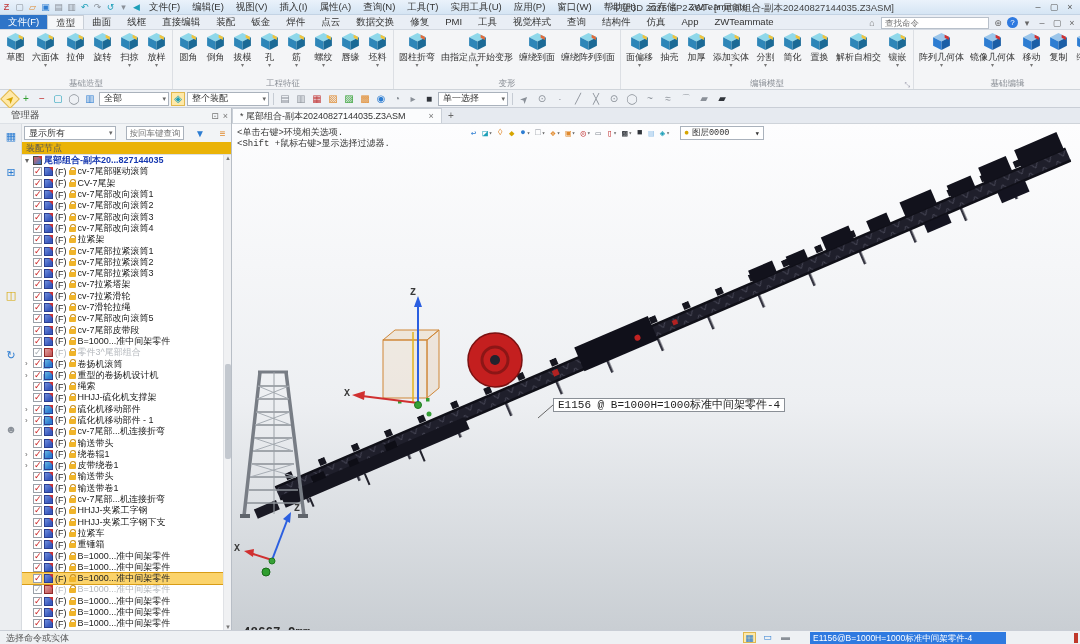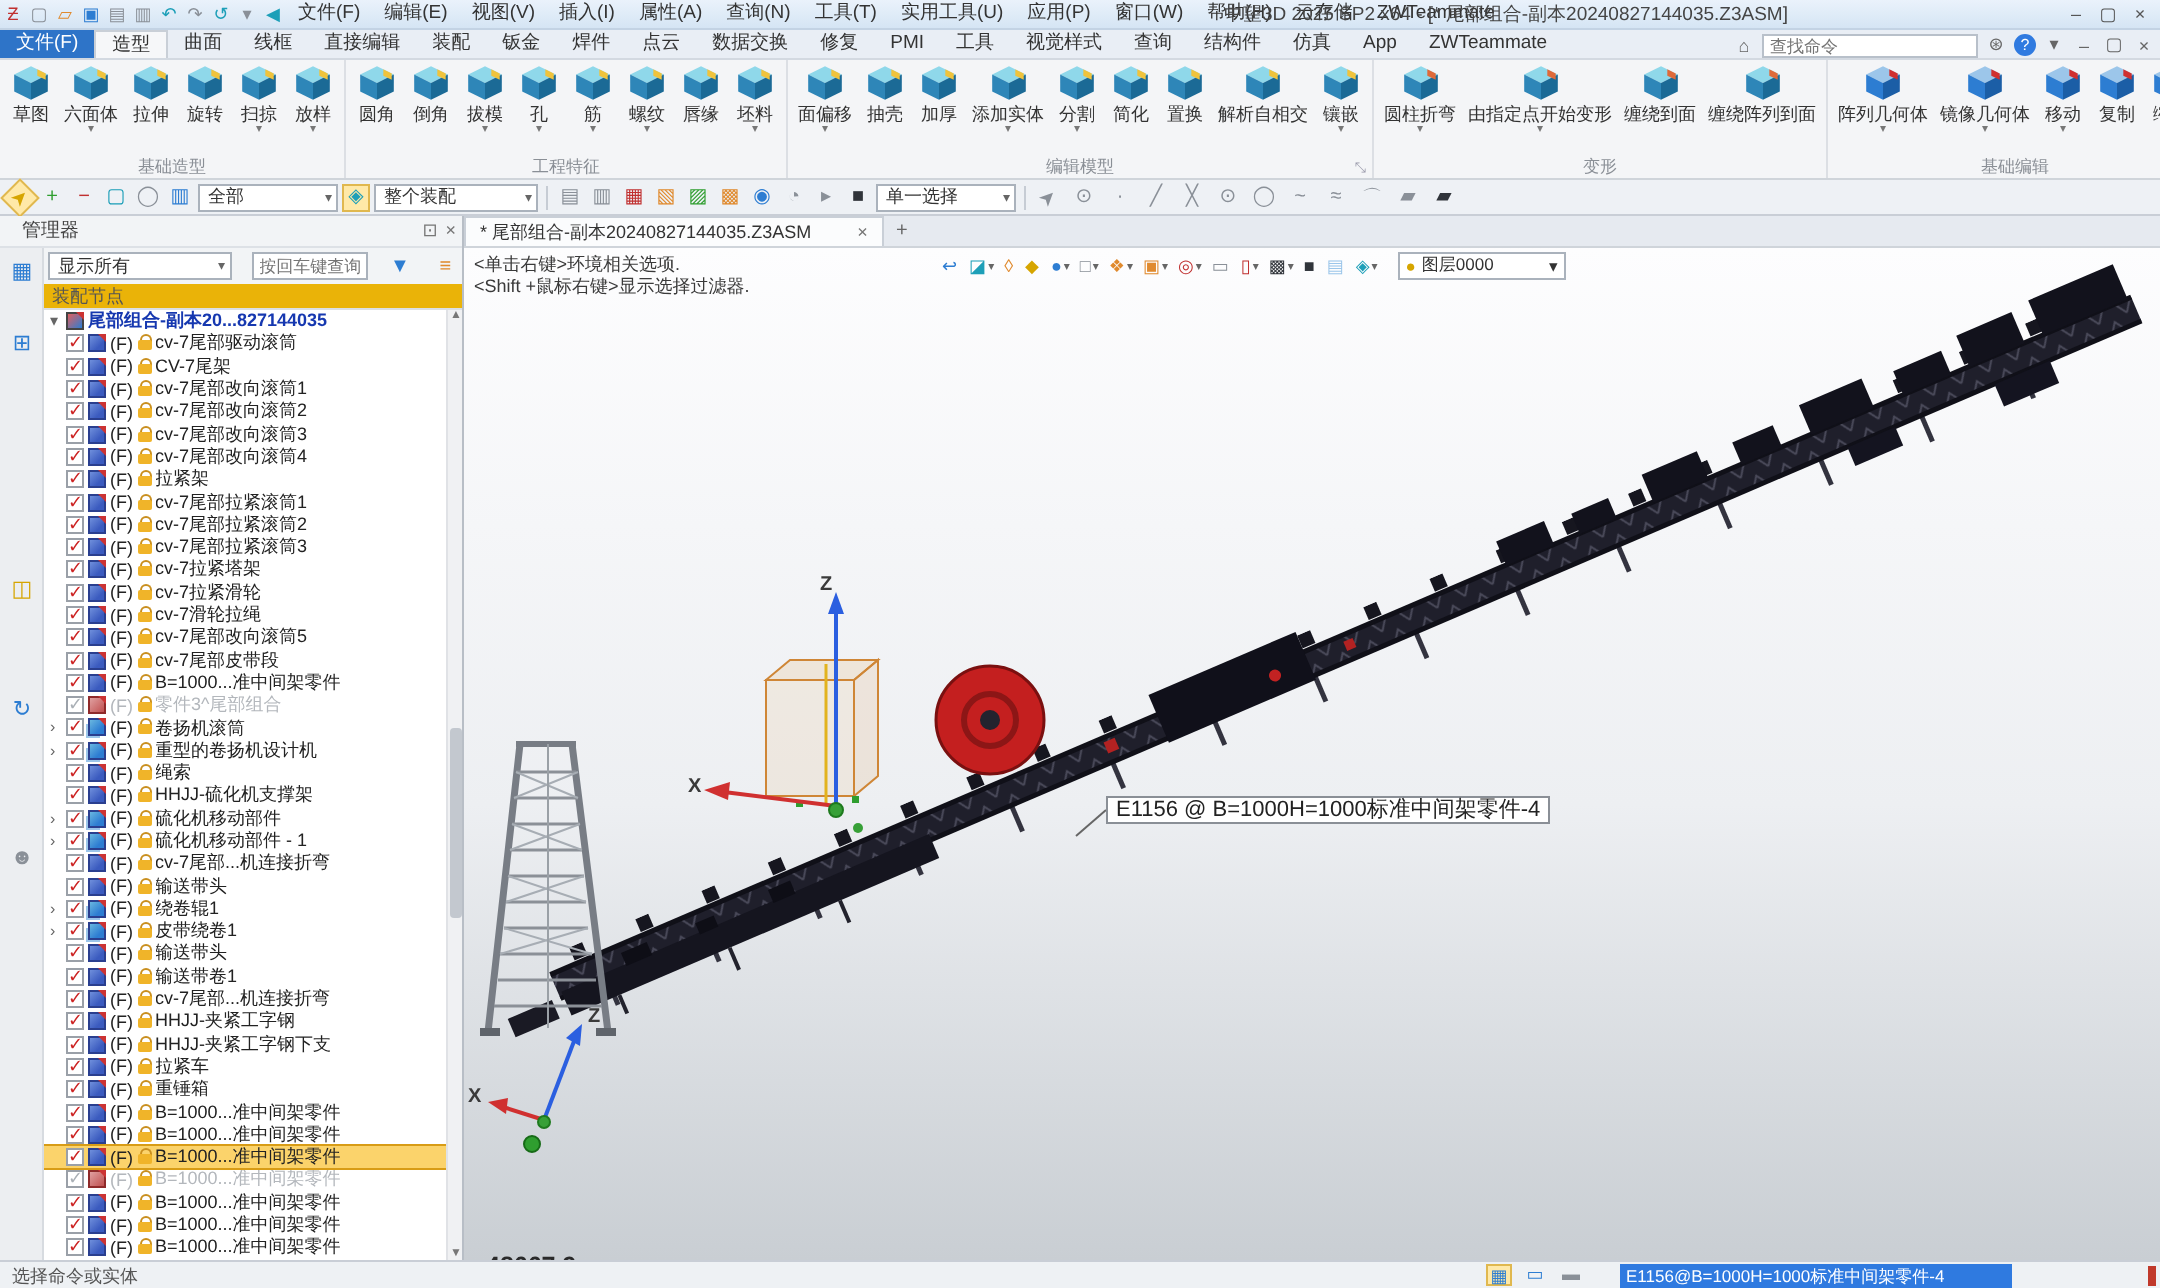--- a/index.html
+++ b/index.html
@@ -96,21 +96,21 @@
   .sb-thumb { position:absolute; left:1px; width:6px; top:44%; height:20%; background:#c3c8cf; border-radius:2px; }
 
   
   .vp { position:absolute; left:232px; top:108px; width:848px; height:522px; }
   .doctabs { height:16px; background:#e6eaf0; border-bottom:1px solid #cfd4da; display:flex; align-items:stretch; }
   .dtab { background:#fbfcfd; border:1px solid #c9cfd7; border-bottom:none; padding:0 7px;
     display:flex; align-items:center; gap:23px; font-size:9px; color:#333; white-space:nowrap; }
   .dtab-close { color:#777; font-size:9px; }
   .newtab { width:18px; text-align:center; font-size:10px; color:#666; line-height:15px; }
   .canvas { position:absolute; left:0; top:16px; right:0; bottom:0;
-    background:linear-gradient(#fdfdfe 0%,#edeff2 55%,#c9ced3 100%); overflow:hidden; }
+    background:linear-gradient(#fdfdfe 0%,#edeff2 55%,#c9ced3 100%); overflow:hidden;font-family:Liberation Mono, monospace; }
   .scene { position:absolute; left:0; top:0; }
   .hint { position:absolute; left:5px; font-size:9px; color:#3a3a3a; white-space:nowrap; }
   .vptb { position:absolute; left:238px; top:2px; display:flex; align-items:center; gap:1px; }
   .vicon { display:flex; align-items:center; height:13px; padding:0 1px; font-size:9px; }
   .vicon .caret { font-size:6px; color:#666; margin-left:1px; }
   .layer-combo { margin-left:8px; width:84px; height:14px; border:1px solid #aab2bc; background:#fff;
     display:flex; align-items:center; font-size:8.5px; padding:0 3px; gap:3px; color:#333; }
   .callout { position:absolute; left:321px; top:274px; height:14px; background:#fff;
     border:1px solid #8a8f96; font-size:11px; color:#222; line-height:12px; padding:0 4px; white-space:nowrap; }
   .dim-readout { position:absolute; left:11px; top:502px; font-size:12.5px; font-weight:bold; color:#2a2a2a; }
@@ -355,153 +355,153 @@
     <div class="rgroup-label">工程特征</div>
   </div>
   <div class="rgroup">
     <div class="rbtns">
 
       <div class="rbtn">
         <svg viewBox="0 0 20 20">
             <polygon points="10,2 18,6 10,10 2,6" fill="#8fd8ea"></polygon>
             <polygon points="2,6 10,10 10,18 2,14" fill="#2e86b8"></polygon>
             <polygon points="10,10 18,6 18,14 10,18" fill="#1b6a96"></polygon>
-            <polygon points="13,3.5 17,5.5 17,8.5 13,6.5" fill="#f0c33c"></polygon>
-          </svg>
-        <span class="rbtn-label">面偏移</span>
-        <span class="rbtn-arrow">▾</span>
-      </div>
-      <div class="rbtn">
-        <svg viewBox="0 0 20 20">
-            <polygon points="10,2 18,6 10,10 2,6" fill="#8fd8ea"></polygon>
-            <polygon points="2,6 10,10 10,18 2,14" fill="#2e86b8"></polygon>
-            <polygon points="10,10 18,6 18,14 10,18" fill="#1b6a96"></polygon>
-            <polygon points="13,3.5 17,5.5 17,8.5 13,6.5" fill="#f0c33c"></polygon>
-          </svg>
-        <span class="rbtn-label">抽壳</span>
-        <span class="rbtn-arrow"></span>
-      </div>
-      <div class="rbtn">
-        <svg viewBox="0 0 20 20">
-            <polygon points="10,2 18,6 10,10 2,6" fill="#8fd8ea"></polygon>
-            <polygon points="2,6 10,10 10,18 2,14" fill="#2e86b8"></polygon>
-            <polygon points="10,10 18,6 18,14 10,18" fill="#1b6a96"></polygon>
-            <polygon points="13,3.5 17,5.5 17,8.5 13,6.5" fill="#f0c33c"></polygon>
-          </svg>
-        <span class="rbtn-label">加厚</span>
-        <span class="rbtn-arrow"></span>
-      </div>
-      <div class="rbtn">
-        <svg viewBox="0 0 20 20">
-            <polygon points="10,2 18,6 10,10 2,6" fill="#8fd8ea"></polygon>
-            <polygon points="2,6 10,10 10,18 2,14" fill="#2e86b8"></polygon>
-            <polygon points="10,10 18,6 18,14 10,18" fill="#1b6a96"></polygon>
-            <polygon points="13,3.5 17,5.5 17,8.5 13,6.5" fill="#f0c33c"></polygon>
-          </svg>
-        <span class="rbtn-label">添加实体</span>
-        <span class="rbtn-arrow">▾</span>
-      </div>
-      <div class="rbtn">
-        <svg viewBox="0 0 20 20">
-            <polygon points="10,2 18,6 10,10 2,6" fill="#8fd8ea"></polygon>
-            <polygon points="2,6 10,10 10,18 2,14" fill="#2e86b8"></polygon>
-            <polygon points="10,10 18,6 18,14 10,18" fill="#1b6a96"></polygon>
-            <polygon points="13,3.5 17,5.5 17,8.5 13,6.5" fill="#f0c33c"></polygon>
-          </svg>
-        <span class="rbtn-label">分割</span>
-        <span class="rbtn-arrow">▾</span>
-      </div>
-      <div class="rbtn">
-        <svg viewBox="0 0 20 20">
-            <polygon points="10,2 18,6 10,10 2,6" fill="#8fd8ea"></polygon>
-            <polygon points="2,6 10,10 10,18 2,14" fill="#2e86b8"></polygon>
-            <polygon points="10,10 18,6 18,14 10,18" fill="#1b6a96"></polygon>
-            <polygon points="13,3.5 17,5.5 17,8.5 13,6.5" fill="#f0c33c"></polygon>
-          </svg>
-        <span class="rbtn-label">简化</span>
-        <span class="rbtn-arrow"></span>
-      </div>
-      <div class="rbtn">
-        <svg viewBox="0 0 20 20">
-            <polygon points="10,2 18,6 10,10 2,6" fill="#8fd8ea"></polygon>
-            <polygon points="2,6 10,10 10,18 2,14" fill="#2e86b8"></polygon>
-            <polygon points="10,10 18,6 18,14 10,18" fill="#1b6a96"></polygon>
-            <polygon points="13,3.5 17,5.5 17,8.5 13,6.5" fill="#f0c33c"></polygon>
-          </svg>
-        <span class="rbtn-label">置换</span>
-        <span class="rbtn-arrow"></span>
-      </div>
-      <div class="rbtn">
-        <svg viewBox="0 0 20 20">
-            <polygon points="10,2 18,6 10,10 2,6" fill="#8fd8ea"></polygon>
-            <polygon points="2,6 10,10 10,18 2,14" fill="#2e86b8"></polygon>
-            <polygon points="10,10 18,6 18,14 10,18" fill="#1b6a96"></polygon>
-            <polygon points="13,3.5 17,5.5 17,8.5 13,6.5" fill="#f0c33c"></polygon>
-          </svg>
-        <span class="rbtn-label">解析自相交</span>
-        <span class="rbtn-arrow"></span>
-      </div>
-      <div class="rbtn">
-        <svg viewBox="0 0 20 20">
-            <polygon points="10,2 18,6 10,10 2,6" fill="#8fd8ea"></polygon>
-            <polygon points="2,6 10,10 10,18 2,14" fill="#2e86b8"></polygon>
-            <polygon points="10,10 18,6 18,14 10,18" fill="#1b6a96"></polygon>
-            <polygon points="13,3.5 17,5.5 17,8.5 13,6.5" fill="#f0c33c"></polygon>
-          </svg>
-        <span class="rbtn-label">镶嵌</span>
-        <span class="rbtn-arrow">▾</span>
-      </div>
-      </div>
-    <div class="rgroup-label"><span>编辑模型</span><span class="launcher">⤡</span></div>
+            <polygon points="13,3.5 17,5.5 17,8.5 13,6.5" fill="#e06a3a"></polygon>
+          </svg>
+        <span class="rbtn-label">圆柱折弯</span>
+        <span class="rbtn-arrow">▾</span>
+      </div>
+      <div class="rbtn">
+        <svg viewBox="0 0 20 20">
+            <polygon points="10,2 18,6 10,10 2,6" fill="#8fd8ea"></polygon>
+            <polygon points="2,6 10,10 10,18 2,14" fill="#2e86b8"></polygon>
+            <polygon points="10,10 18,6 18,14 10,18" fill="#1b6a96"></polygon>
+            <polygon points="13,3.5 17,5.5 17,8.5 13,6.5" fill="#e06a3a"></polygon>
+          </svg>
+        <span class="rbtn-label">由指定点开始变形</span>
+        <span class="rbtn-arrow">▾</span>
+      </div>
+      <div class="rbtn">
+        <svg viewBox="0 0 20 20">
+            <polygon points="10,2 18,6 10,10 2,6" fill="#8fd8ea"></polygon>
+            <polygon points="2,6 10,10 10,18 2,14" fill="#2e86b8"></polygon>
+            <polygon points="10,10 18,6 18,14 10,18" fill="#1b6a96"></polygon>
+            <polygon points="13,3.5 17,5.5 17,8.5 13,6.5" fill="#e06a3a"></polygon>
+          </svg>
+        <span class="rbtn-label">缠绕到面</span>
+        <span class="rbtn-arrow"></span>
+      </div>
+      <div class="rbtn">
+        <svg viewBox="0 0 20 20">
+            <polygon points="10,2 18,6 10,10 2,6" fill="#8fd8ea"></polygon>
+            <polygon points="2,6 10,10 10,18 2,14" fill="#2e86b8"></polygon>
+            <polygon points="10,10 18,6 18,14 10,18" fill="#1b6a96"></polygon>
+            <polygon points="13,3.5 17,5.5 17,8.5 13,6.5" fill="#e06a3a"></polygon>
+          </svg>
+        <span class="rbtn-label">缠绕阵列到面</span>
+        <span class="rbtn-arrow"></span>
+      </div>
+      </div>
+    <div class="rgroup-label">变形</div>
   </div>
   <div class="rgroup">
     <div class="rbtns">
 
       <div class="rbtn">
         <svg viewBox="0 0 20 20">
             <polygon points="10,2 18,6 10,10 2,6" fill="#8fd8ea"></polygon>
             <polygon points="2,6 10,10 10,18 2,14" fill="#2e86b8"></polygon>
             <polygon points="10,10 18,6 18,14 10,18" fill="#1b6a96"></polygon>
-            <polygon points="13,3.5 17,5.5 17,8.5 13,6.5" fill="#e06a3a"></polygon>
-          </svg>
-        <span class="rbtn-label">圆柱折弯</span>
-        <span class="rbtn-arrow">▾</span>
-      </div>
-      <div class="rbtn">
-        <svg viewBox="0 0 20 20">
-            <polygon points="10,2 18,6 10,10 2,6" fill="#8fd8ea"></polygon>
-            <polygon points="2,6 10,10 10,18 2,14" fill="#2e86b8"></polygon>
-            <polygon points="10,10 18,6 18,14 10,18" fill="#1b6a96"></polygon>
-            <polygon points="13,3.5 17,5.5 17,8.5 13,6.5" fill="#e06a3a"></polygon>
-          </svg>
-        <span class="rbtn-label">由指定点开始变形</span>
-        <span class="rbtn-arrow">▾</span>
-      </div>
-      <div class="rbtn">
-        <svg viewBox="0 0 20 20">
-            <polygon points="10,2 18,6 10,10 2,6" fill="#8fd8ea"></polygon>
-            <polygon points="2,6 10,10 10,18 2,14" fill="#2e86b8"></polygon>
-            <polygon points="10,10 18,6 18,14 10,18" fill="#1b6a96"></polygon>
-            <polygon points="13,3.5 17,5.5 17,8.5 13,6.5" fill="#e06a3a"></polygon>
-          </svg>
-        <span class="rbtn-label">缠绕到面</span>
-        <span class="rbtn-arrow"></span>
-      </div>
-      <div class="rbtn">
-        <svg viewBox="0 0 20 20">
-            <polygon points="10,2 18,6 10,10 2,6" fill="#8fd8ea"></polygon>
-            <polygon points="2,6 10,10 10,18 2,14" fill="#2e86b8"></polygon>
-            <polygon points="10,10 18,6 18,14 10,18" fill="#1b6a96"></polygon>
-            <polygon points="13,3.5 17,5.5 17,8.5 13,6.5" fill="#e06a3a"></polygon>
-          </svg>
-        <span class="rbtn-label">缠绕阵列到面</span>
-        <span class="rbtn-arrow"></span>
-      </div>
-      </div>
-    <div class="rgroup-label">变形</div>
+            <polygon points="13,3.5 17,5.5 17,8.5 13,6.5" fill="#f0c33c"></polygon>
+          </svg>
+        <span class="rbtn-label">面偏移</span>
+        <span class="rbtn-arrow">▾</span>
+      </div>
+      <div class="rbtn">
+        <svg viewBox="0 0 20 20">
+            <polygon points="10,2 18,6 10,10 2,6" fill="#8fd8ea"></polygon>
+            <polygon points="2,6 10,10 10,18 2,14" fill="#2e86b8"></polygon>
+            <polygon points="10,10 18,6 18,14 10,18" fill="#1b6a96"></polygon>
+            <polygon points="13,3.5 17,5.5 17,8.5 13,6.5" fill="#f0c33c"></polygon>
+          </svg>
+        <span class="rbtn-label">抽壳</span>
+        <span class="rbtn-arrow"></span>
+      </div>
+      <div class="rbtn">
+        <svg viewBox="0 0 20 20">
+            <polygon points="10,2 18,6 10,10 2,6" fill="#8fd8ea"></polygon>
+            <polygon points="2,6 10,10 10,18 2,14" fill="#2e86b8"></polygon>
+            <polygon points="10,10 18,6 18,14 10,18" fill="#1b6a96"></polygon>
+            <polygon points="13,3.5 17,5.5 17,8.5 13,6.5" fill="#f0c33c"></polygon>
+          </svg>
+        <span class="rbtn-label">加厚</span>
+        <span class="rbtn-arrow"></span>
+      </div>
+      <div class="rbtn">
+        <svg viewBox="0 0 20 20">
+            <polygon points="10,2 18,6 10,10 2,6" fill="#8fd8ea"></polygon>
+            <polygon points="2,6 10,10 10,18 2,14" fill="#2e86b8"></polygon>
+            <polygon points="10,10 18,6 18,14 10,18" fill="#1b6a96"></polygon>
+            <polygon points="13,3.5 17,5.5 17,8.5 13,6.5" fill="#f0c33c"></polygon>
+          </svg>
+        <span class="rbtn-label">添加实体</span>
+        <span class="rbtn-arrow">▾</span>
+      </div>
+      <div class="rbtn">
+        <svg viewBox="0 0 20 20">
+            <polygon points="10,2 18,6 10,10 2,6" fill="#8fd8ea"></polygon>
+            <polygon points="2,6 10,10 10,18 2,14" fill="#2e86b8"></polygon>
+            <polygon points="10,10 18,6 18,14 10,18" fill="#1b6a96"></polygon>
+            <polygon points="13,3.5 17,5.5 17,8.5 13,6.5" fill="#f0c33c"></polygon>
+          </svg>
+        <span class="rbtn-label">分割</span>
+        <span class="rbtn-arrow">▾</span>
+      </div>
+      <div class="rbtn">
+        <svg viewBox="0 0 20 20">
+            <polygon points="10,2 18,6 10,10 2,6" fill="#8fd8ea"></polygon>
+            <polygon points="2,6 10,10 10,18 2,14" fill="#2e86b8"></polygon>
+            <polygon points="10,10 18,6 18,14 10,18" fill="#1b6a96"></polygon>
+            <polygon points="13,3.5 17,5.5 17,8.5 13,6.5" fill="#f0c33c"></polygon>
+          </svg>
+        <span class="rbtn-label">简化</span>
+        <span class="rbtn-arrow"></span>
+      </div>
+      <div class="rbtn">
+        <svg viewBox="0 0 20 20">
+            <polygon points="10,2 18,6 10,10 2,6" fill="#8fd8ea"></polygon>
+            <polygon points="2,6 10,10 10,18 2,14" fill="#2e86b8"></polygon>
+            <polygon points="10,10 18,6 18,14 10,18" fill="#1b6a96"></polygon>
+            <polygon points="13,3.5 17,5.5 17,8.5 13,6.5" fill="#f0c33c"></polygon>
+          </svg>
+        <span class="rbtn-label">置换</span>
+        <span class="rbtn-arrow"></span>
+      </div>
+      <div class="rbtn">
+        <svg viewBox="0 0 20 20">
+            <polygon points="10,2 18,6 10,10 2,6" fill="#8fd8ea"></polygon>
+            <polygon points="2,6 10,10 10,18 2,14" fill="#2e86b8"></polygon>
+            <polygon points="10,10 18,6 18,14 10,18" fill="#1b6a96"></polygon>
+            <polygon points="13,3.5 17,5.5 17,8.5 13,6.5" fill="#f0c33c"></polygon>
+          </svg>
+        <span class="rbtn-label">解析自相交</span>
+        <span class="rbtn-arrow"></span>
+      </div>
+      <div class="rbtn">
+        <svg viewBox="0 0 20 20">
+            <polygon points="10,2 18,6 10,10 2,6" fill="#8fd8ea"></polygon>
+            <polygon points="2,6 10,10 10,18 2,14" fill="#2e86b8"></polygon>
+            <polygon points="10,10 18,6 18,14 10,18" fill="#1b6a96"></polygon>
+            <polygon points="13,3.5 17,5.5 17,8.5 13,6.5" fill="#f0c33c"></polygon>
+          </svg>
+        <span class="rbtn-label">镶嵌</span>
+        <span class="rbtn-arrow">▾</span>
+      </div>
+      </div>
+    <div class="rgroup-label"><span>编辑模型</span><span class="launcher">⤡</span></div>
   </div>
   <div class="rgroup">
     <div class="rbtns">
 
       <div class="rbtn">
         <svg viewBox="0 0 20 20">
             <polygon points="10,2 18,6 10,10 2,6" fill="#9cc6ea"></polygon>
             <polygon points="2,6 10,10 10,18 2,14" fill="#2d7dd2"></polygon>
             <polygon points="10,10 18,6 18,14 10,18" fill="#1b5ea6"></polygon>
             <polygon points="13,3.5 17,5.5 17,8.5 13,6.5" fill="#d03030"></polygon>

